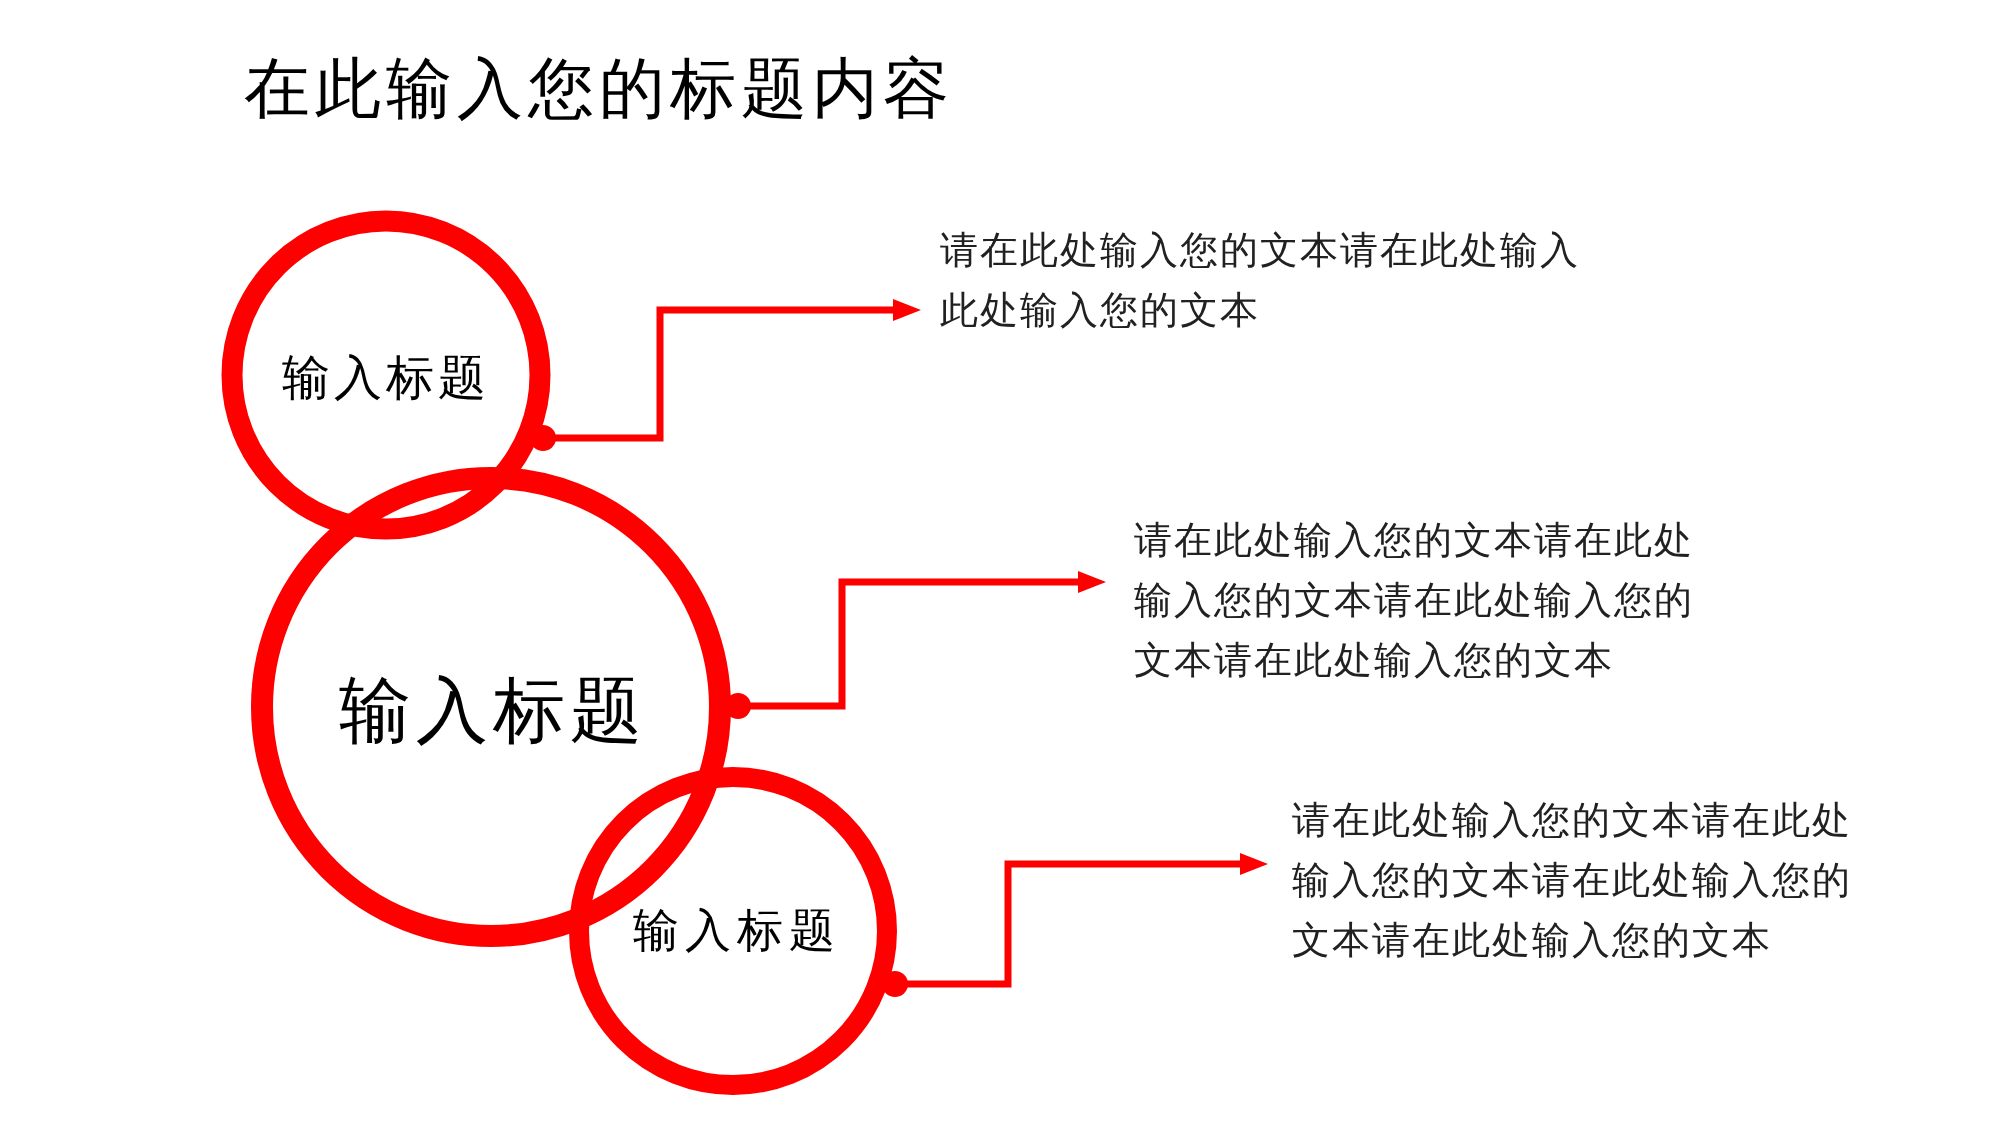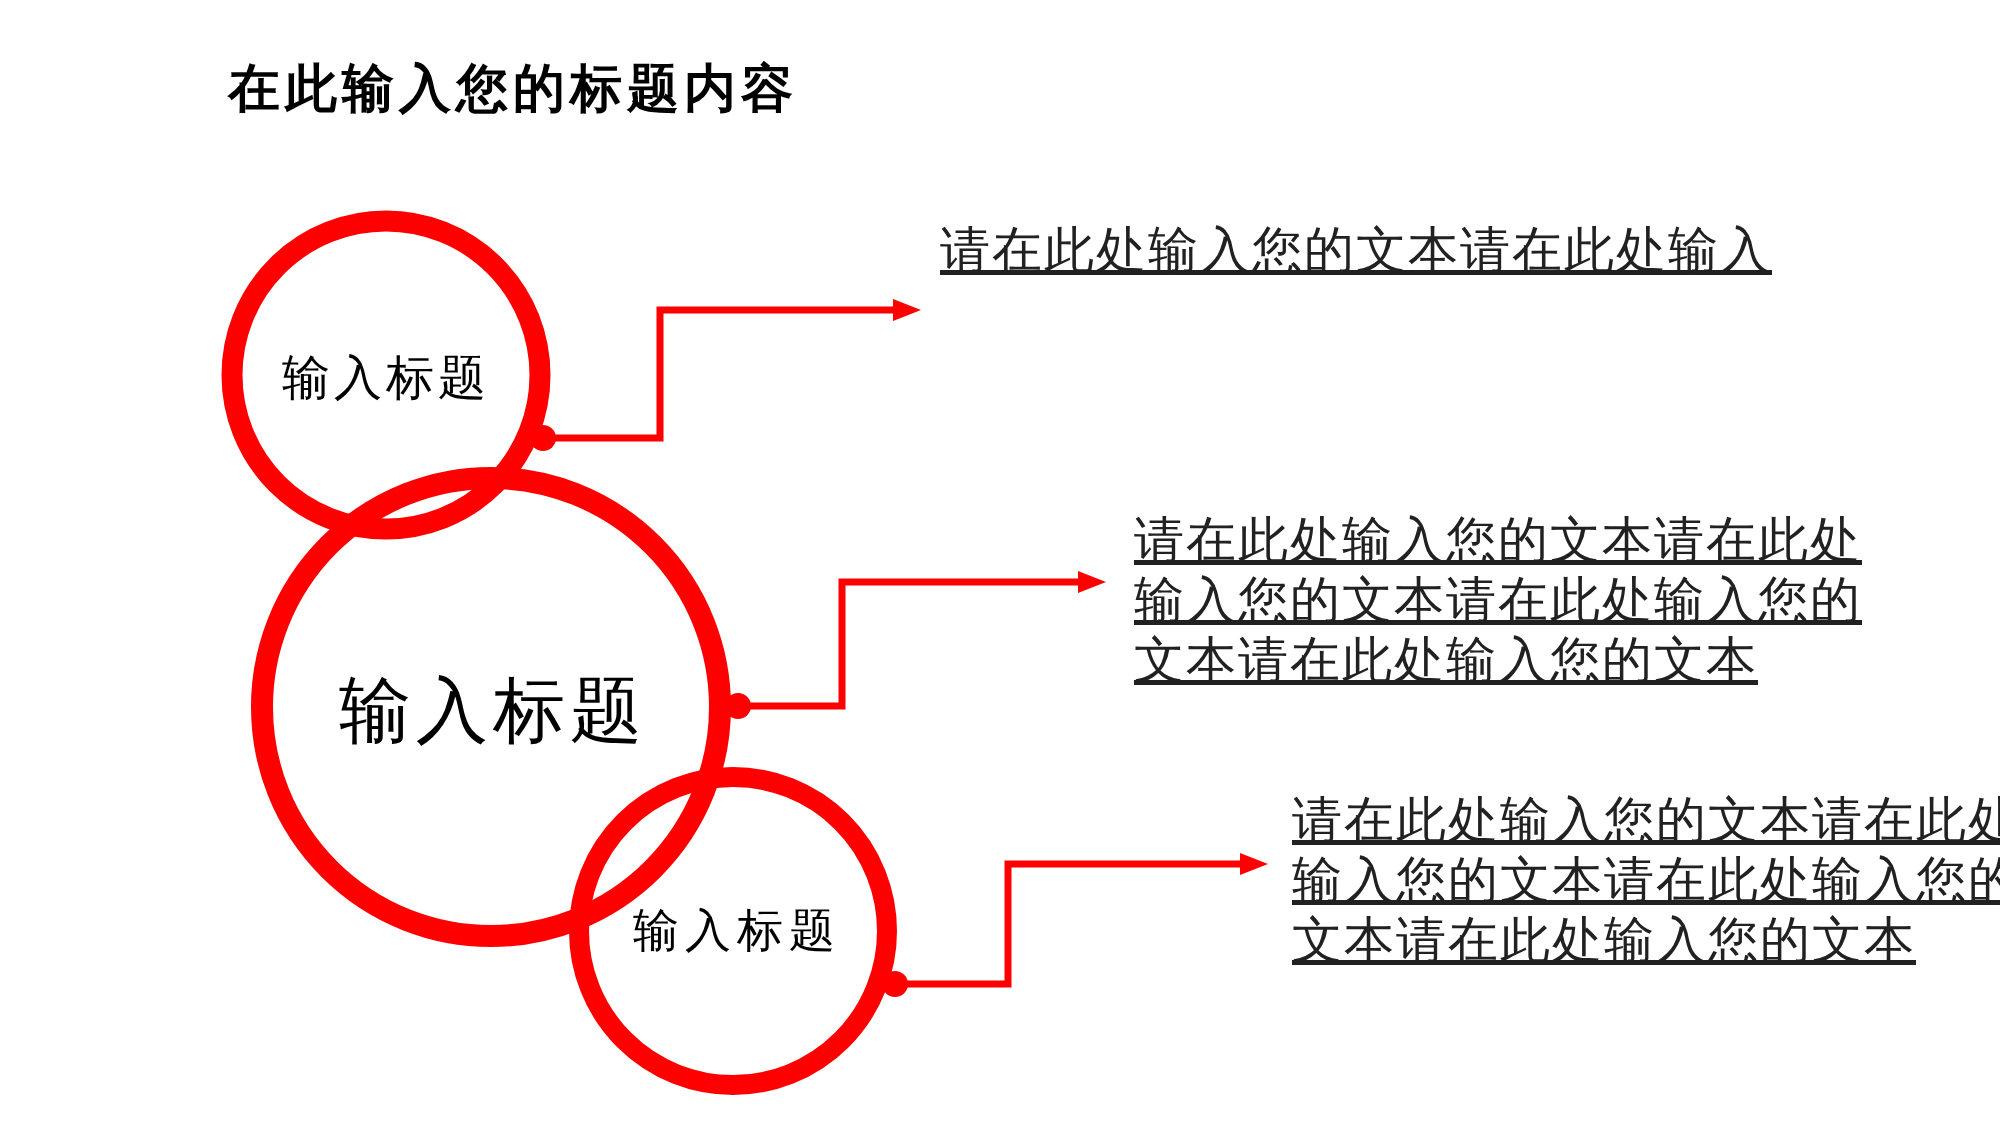--- a/index.html
+++ b/index.html
@@ -13,26 +13,26 @@
   .stage{
     position:relative;
     width:2000px;
     height:1125px;
     background:var(--bg);
     overflow:hidden;
     font-family:"Liberation Sans","DejaVu Sans",sans-serif;
   }
   .slide-title{
     position:absolute;
-    left:228px;
+    left:244px;
     top:44px;
     margin:0;
-    font-size:52px;
+    font-size:66px;
     line-height:88px;
-    font-weight:700;
+    font-weight:400;
     letter-spacing:5px;
     color:var(--title-color);
     white-space:nowrap;
   }
   .diagram-svg{
     position:absolute;
     left:0;top:0;
     width:2000px;
     height:1125px;
   }
@@ -55,24 +55,23 @@
     font-weight:400;
     color:#000000;
     white-space:nowrap;
   }
   .circle-label.c1{left:386px;top:378px;font-size:48px;letter-spacing:4px;}
   .circle-label.c2{left:493px;top:711px;font-size:72px;letter-spacing:5px;}
   .circle-label.c3{left:737px;top:931px;font-size:46px;letter-spacing:6px;}
   .text-block{
     position:absolute;
     color:var(--body-color);
-    font-size:50px;
+    font-size:38px;
     letter-spacing:2px;
     font-weight:400;
-    text-decoration:underline;
   }
   .text-block .tline{
     height:60px;
     line-height:60px;
     white-space:nowrap;
   }
   .text-block.b1{left:940px;top:220px;}
   .text-block.b2{left:1134px;top:510px;}
   .text-block.b3{left:1292px;top:790px;}
 </style>
@@ -101,20 +100,21 @@
     <path class="connector" d="M895,984 H1008 V864 H1240"></path>
     <polygon class="arrowhead" points="1240,853 1268,864 1240,875"></polygon>
   </svg>
 
   <div class="circle-label c1">输入标题</div>
   <div class="circle-label c2">输入标题</div>
   <div class="circle-label c3">输入标题</div>
 
   <div class="text-block b1">
     <div class="tline">请在此处输入您的文本请在此处输入</div>
+    <div class="tline">此处输入您的文本</div>
   </div>
 
   <div class="text-block b2">
     <div class="tline">请在此处输入您的文本请在此处</div>
     <div class="tline">输入您的文本请在此处输入您的</div>
     <div class="tline">文本请在此处输入您的文本</div>
   </div>
 
   <div class="text-block b3">
     <div class="tline">请在此处输入您的文本请在此处</div>

